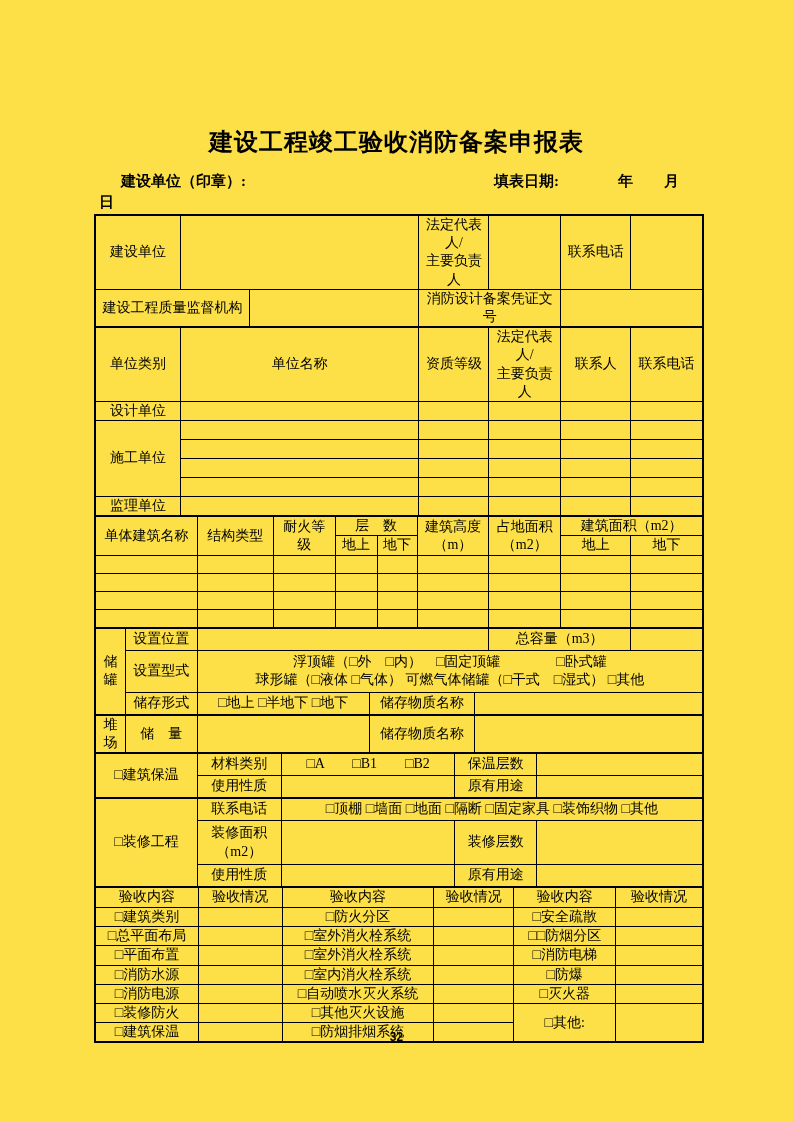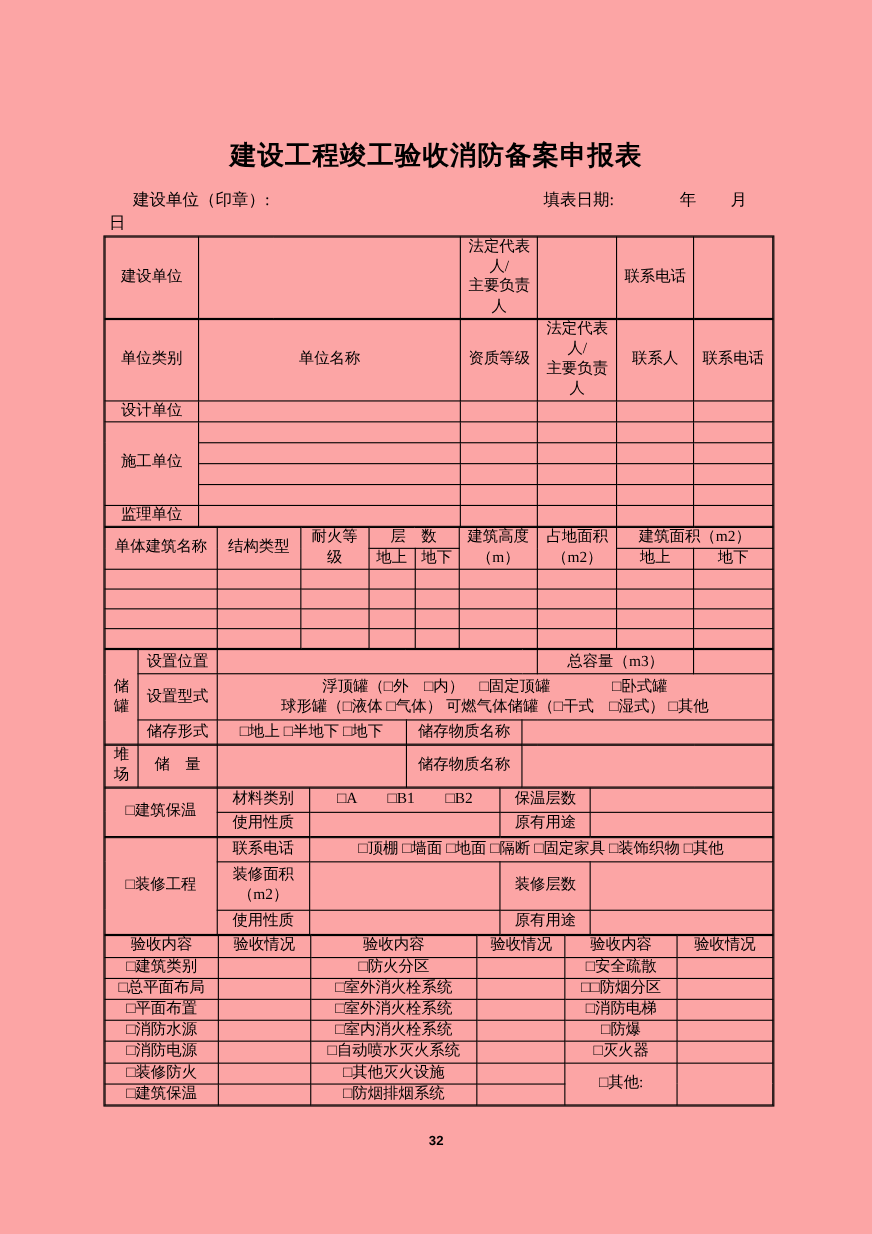--- a/index.html
+++ b/index.html
@@ -1,26 +1,26 @@
 <!DOCTYPE html>
 <html><head>
 <meta charset="utf-8">
 <style>
   html,body{margin:0;padding:0;background:#fff;}
   .page{
-    width:793px;height:1122px;background:#fca5a5;color:#000;position:relative;
+    width:793px;height:1122px;background:#fde047;color:#000;position:relative;
     font-family:"Liberation Serif","DejaVu Serif",serif;box-sizing:border-box;
     padding-top:126px;overflow:hidden;
   }
   .title{
     margin:0;text-align:center;font-family:"Liberation Sans","DejaVu Sans",sans-serif;
     font-weight:bold;font-size:24px;letter-spacing:1px;line-height:32px;
   }
   .wrap{width:610px;margin:12px 0 0 94px;}
-  .fh{position:relative;height:44px;font-size:15px;}
+  .fh{position:relative;height:44px;font-size:15px;font-weight:bold;}
   .fh span{position:absolute;white-space:nowrap;}
   .fh .s-stamp{left:27px;top:2px;}
   .fh .s-date{left:400px;top:2px;text-align:right;}
   .fh .s-year{left:524px;top:2px;}
   .fh .s-month{left:570px;top:2px;}
   .fh .s-day{left:5px;top:23px;}
   .outer{border:1px solid #000;}
   table.sect{width:100%;border-collapse:collapse;table-layout:fixed;}
   table.sect td{
     border:1px solid #000;padding:0 4px;font-size:14px;text-align:center;
@@ -68,20 +68,26 @@
         <tbody>
             <tr class="h40">
           <td>建设单位</td>
           <td colspan="2"></td>
           <td class="small ml tight">法定代表人/
 主要负责人</td>
           <td></td>
           <td>联系电话</td>
           <td></td>
         </tr>
+        <tr class="h22">
+          <td colspan="2" class="tight">建设工程质量监督机构</td>
+          <td></td>
+          <td colspan="2" class="tight">消防设计备案凭证文号</td>
+          <td colspan="2"></td>
+        </tr>
       </tbody>
         </table>
 
       <table class="sect">
         <colgroup>
           <col style="width:13.98%">
             <col style="width:39.31%">
             <col style="width:11.51%">
           <col style="width:11.84%">
             <col style="width:11.51%">

